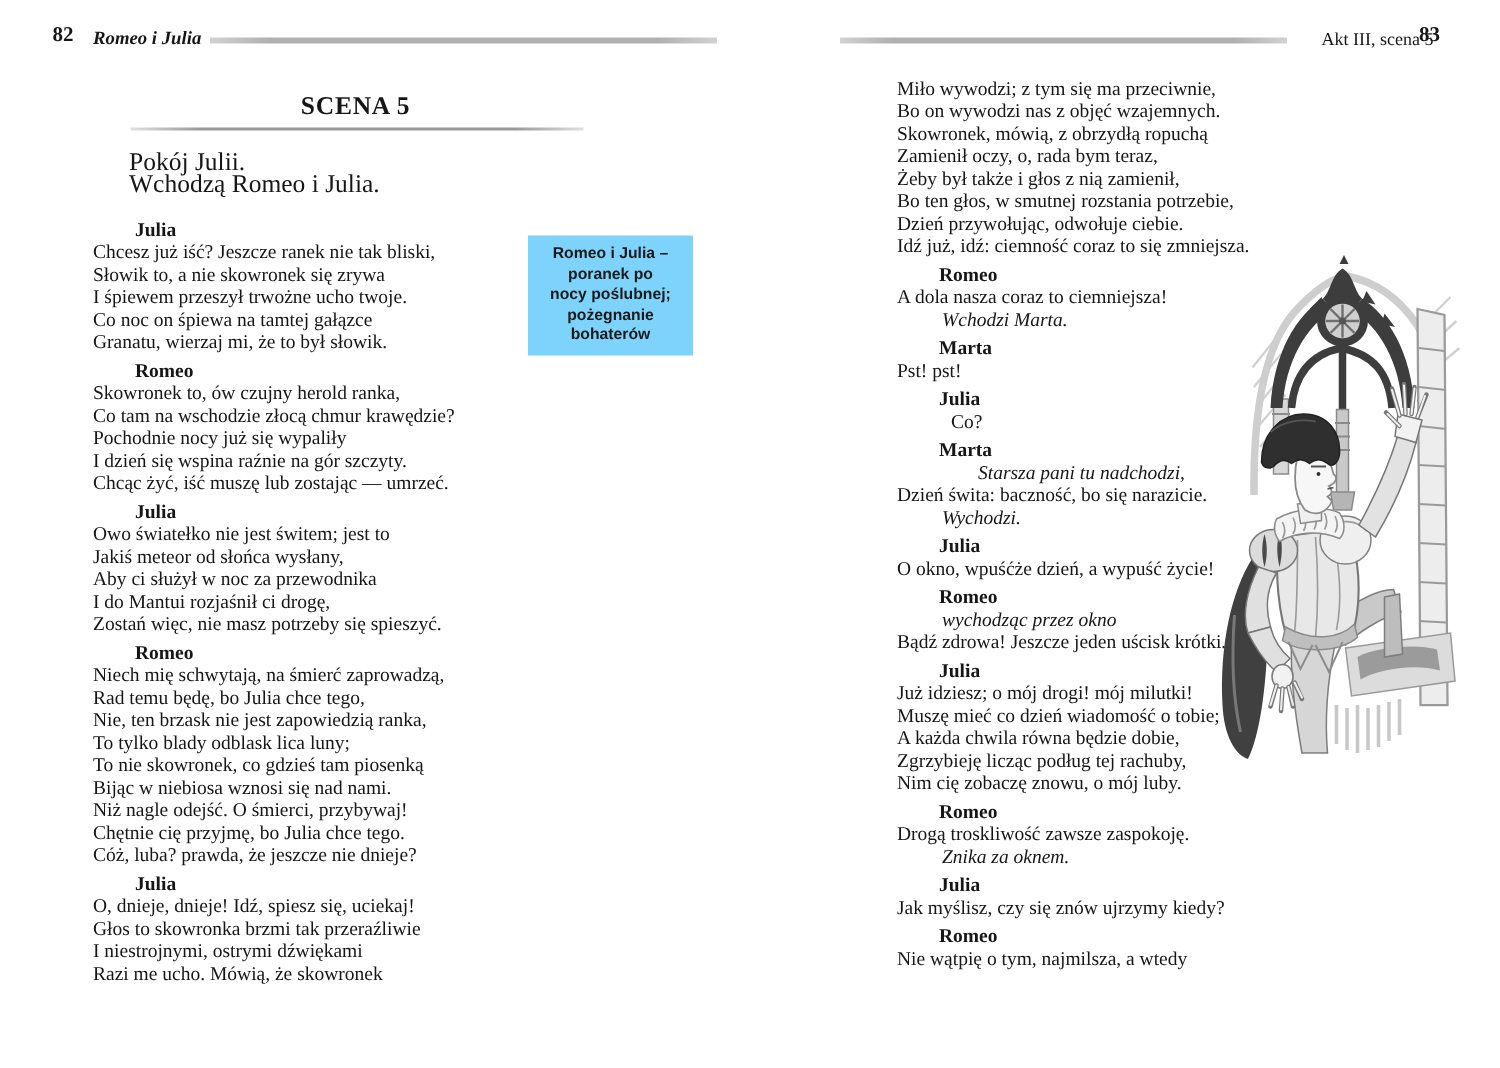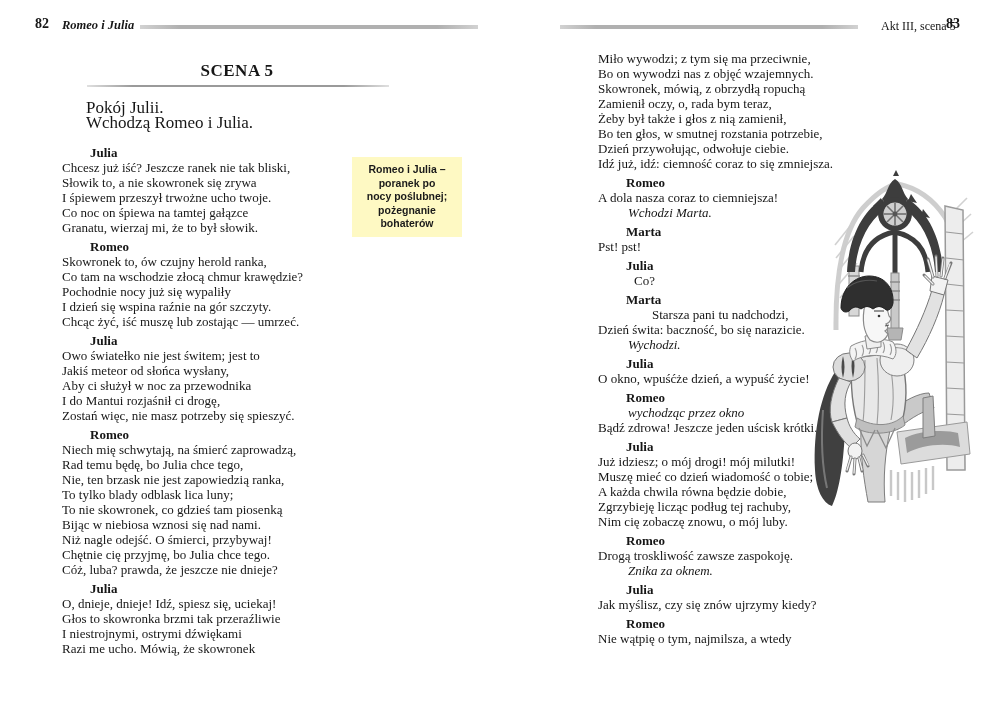--- a/index.html
+++ b/index.html
@@ -25,21 +25,21 @@
 
   
   .col{width:302px;font-size:13px;line-height:15px;}
   .speech{margin:0;}
   .speaker{font-weight:bold;margin-top:4px;padding-left:28px;}
   .vline{white-space:nowrap;}
   .stage{font-style:italic;padding-left:30px;}
 
   
   .margin-note{
-    background:#fef9c3;width:106px;padding:6px 2px;
+    background:#7dd3fc;width:106px;padding:6px 2px;
     font-family:"Liberation Sans", sans-serif;font-weight:bold;
     font-size:10.5px;line-height:13.5px;text-align:center;color:#1a1a1a;
   }
 </style>
 </head>
 <body>
 
 <div class="abs" style="left:0;top:0;width:500px;height:712px;">
   <div class="abs pagenum" style="left:35px;top:16px;">82</div>
   <div class="abs running-left" style="left:62px;top:18px;">Romeo i Julia</div>
@@ -132,21 +132,21 @@
       <div class="speech">
         <div class="speaker">Marta</div>
         <div class="vline">Pst! pst!</div>
       </div>
       <div class="speech">
         <div class="speaker">Julia</div>
         <div class="vline" style="padding-left: 36px;">Co?</div>
       </div>
       <div class="speech">
         <div class="speaker">Marta</div>
-        <div class="vline" style="padding-left: 54px;">Starsza pani tu nadchodzi,</div>
+        <div class="vline" style="padding-left: 54px; font-style: italic;">Starsza pani tu nadchodzi,</div>
         <div class="vline">Dzień świta: baczność, bo się narazicie.</div>
         <div class="stage">Wychodzi.</div>
       </div>
       <div class="speech">
         <div class="speaker">Julia</div>
         <div class="vline">O okno, wpuśćże dzień, a wypuść życie!</div>
       </div>
       <div class="speech">
         <div class="speaker">Romeo</div>
         <div class="stage">wychodząc przez okno</div>

